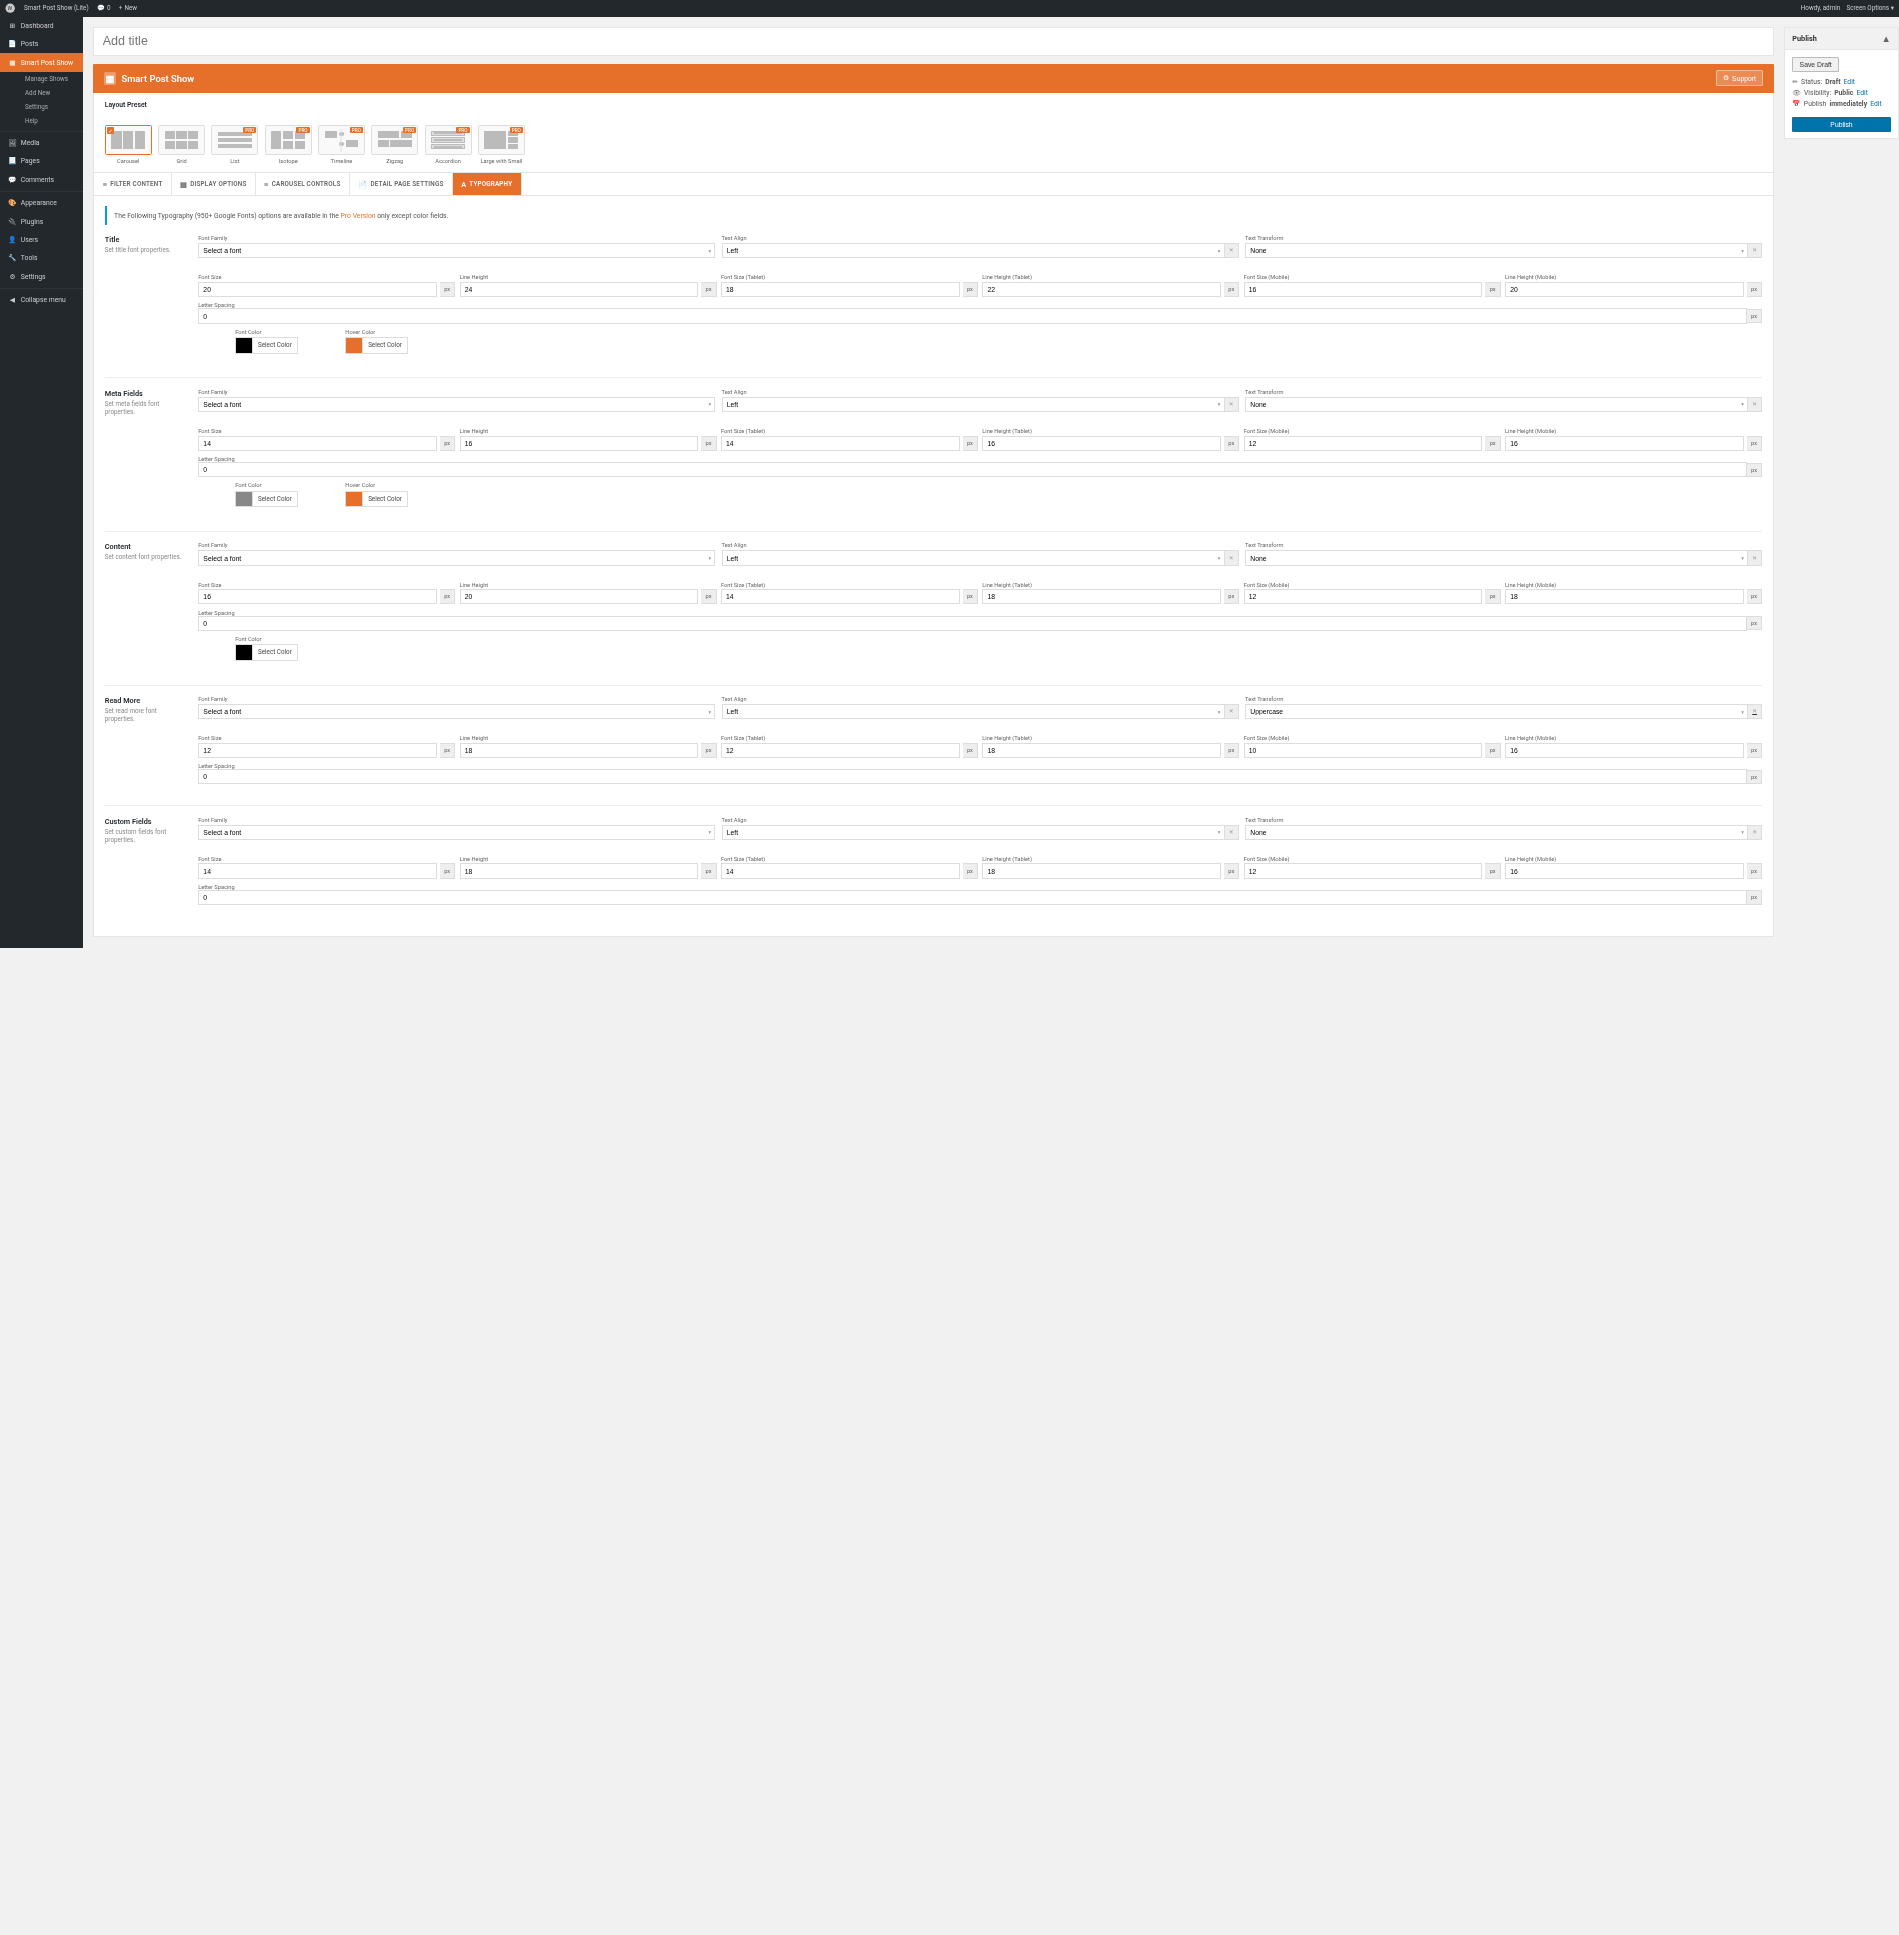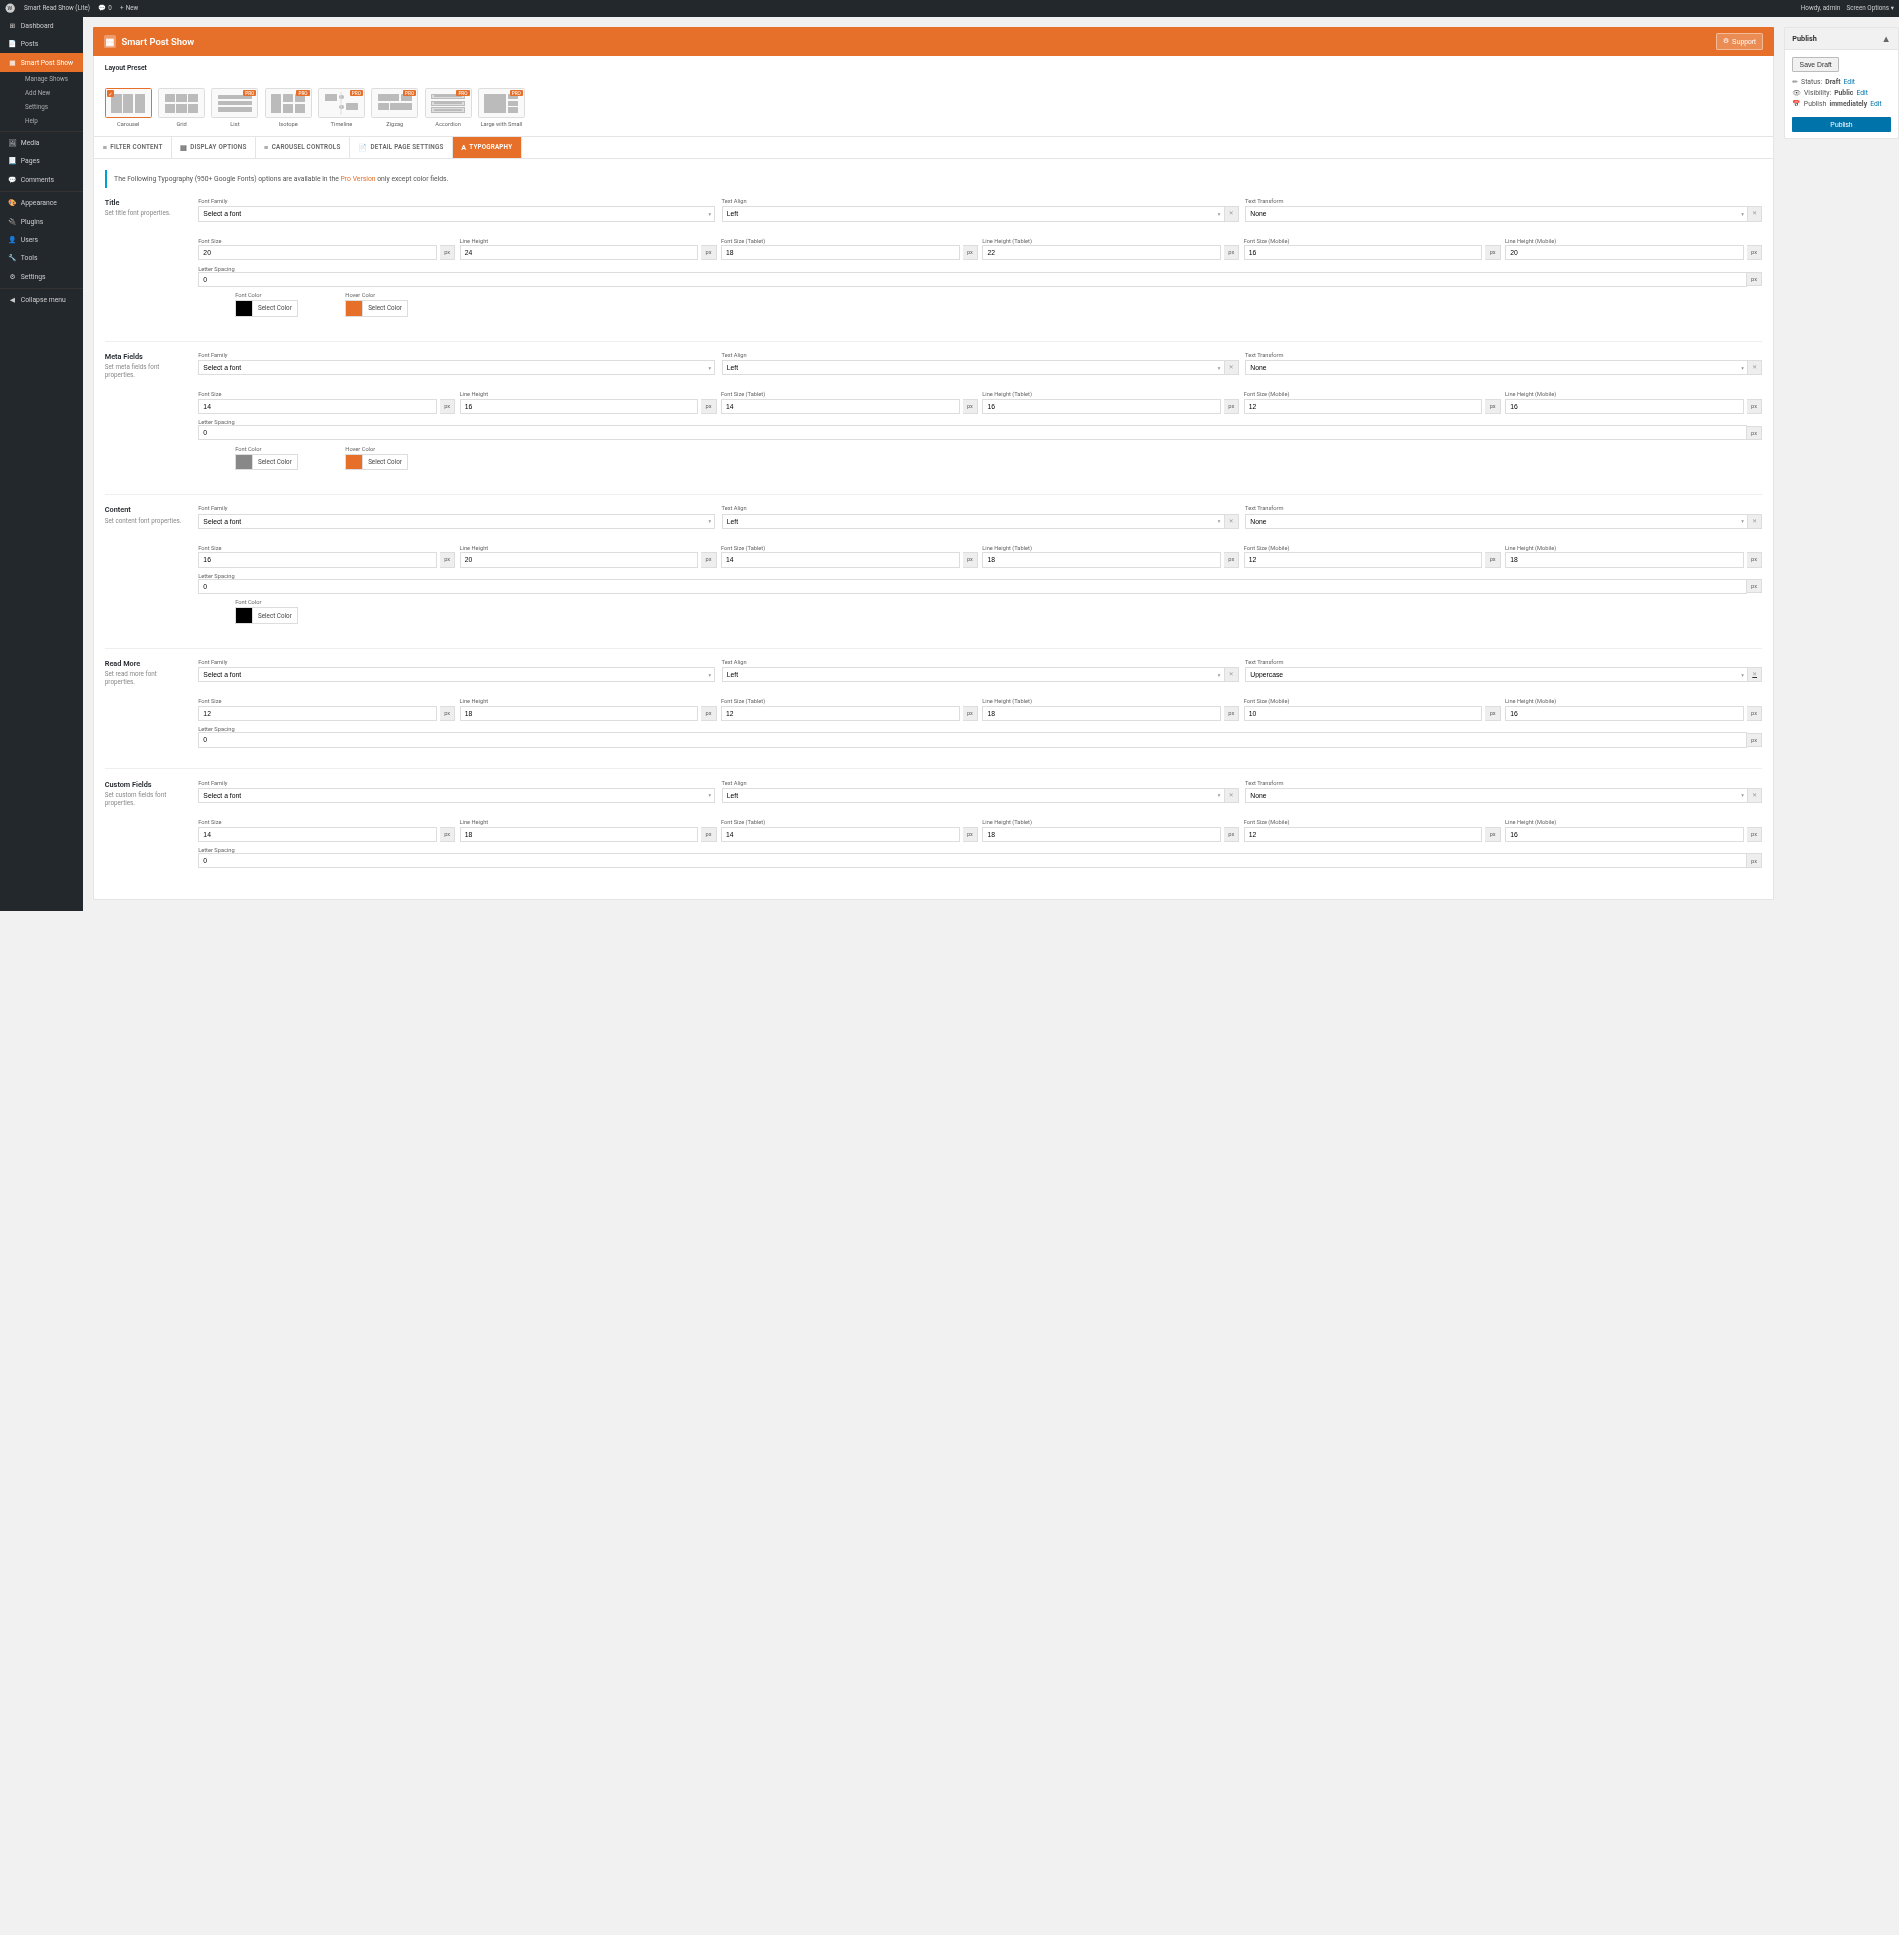--- a/index.html
+++ b/index.html
@@ -112,21 +112,21 @@
 <body>
 
 <div class="admin-bar">
   <div class="admin-bar-item">
     <svg class="wp-logo" viewBox="0 0 20 20" style="font-size:12px">
         <circle cx="10" cy="10" r="9" fill="#ccc"></circle>
         <text x="5" y="14" font-size="10" fill="#23282d">W</text>
       </svg>
   </div>
   <div class="admin-bar-item">
-    <span>Smart Read Show (Lite)</span>
+    <span>Smart Post Show (Lite)</span>
   </div>
   <div class="admin-bar-item">
     <span>💬</span>
     <span>0</span>
   </div>
   <div class="admin-bar-item">
     <span>+</span>
     <span>New</span>
   </div>
   <div class="admin-bar-right">
@@ -204,20 +204,21 @@
     </div>
     <div class="sidebar-divider"></div>
     <div class="sidebar-item">
       <span class="icon">◀</span>
       <span>Collapse menu</span>
     </div>
   </div>
 
   <div class="main-content">
 
+    <input type="text" class="add-title-input" placeholder="Add title" style="">
 
     <div>
 
       <div class="plugin-header">
         <div class="plugin-header-left">
           <div class="plugin-header-icon">▦</div>
           <span>Smart Post Show</span>
         </div>
         <button class="support-btn">
           <span>⚙</span>

